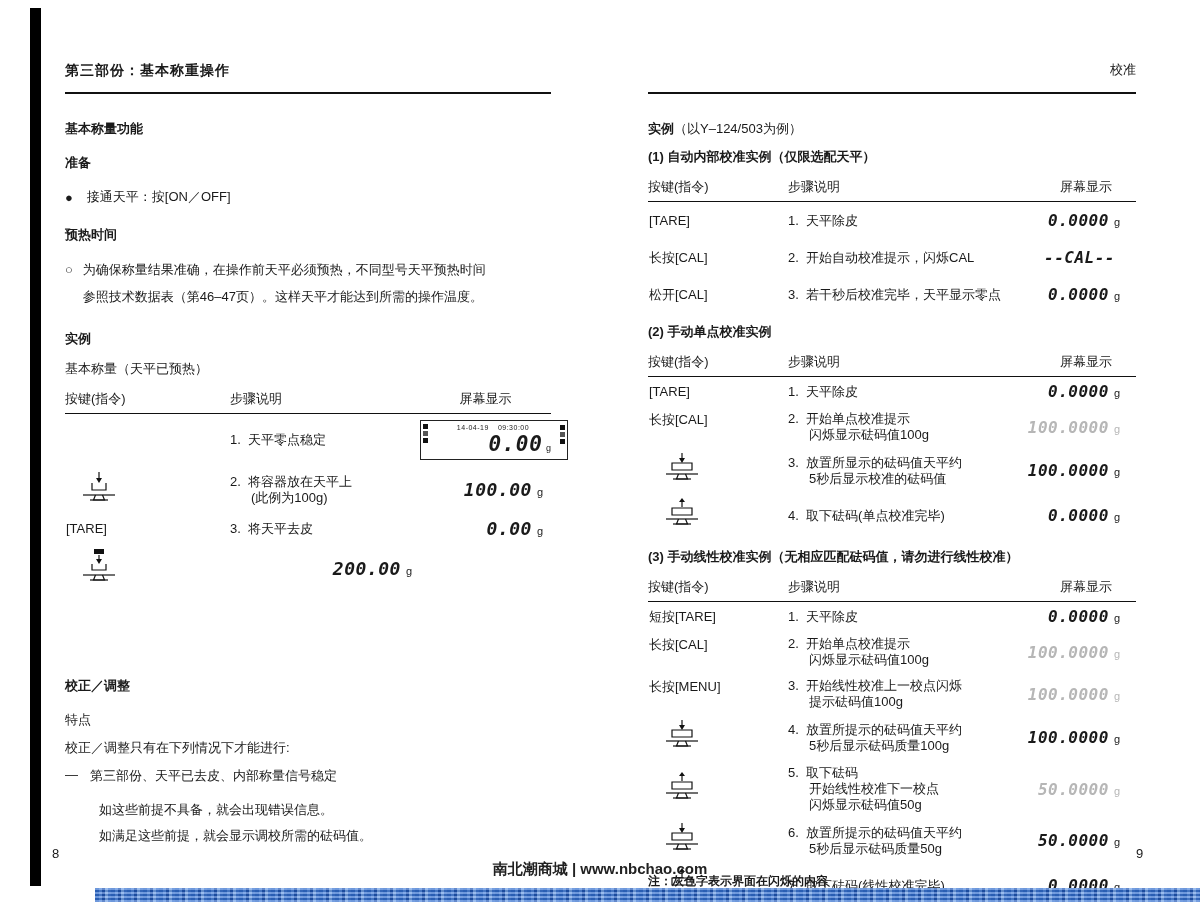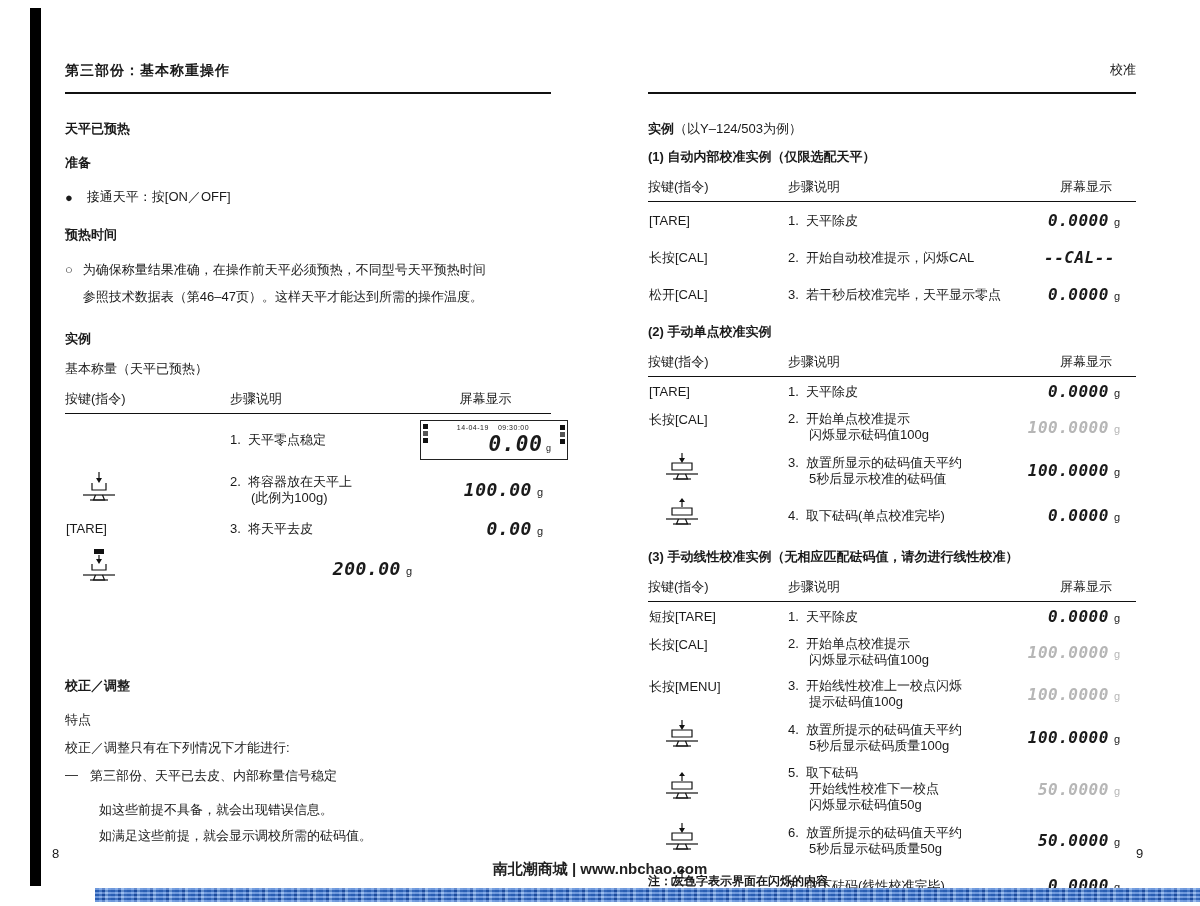--- a/index.html
+++ b/index.html
@@ -95,21 +95,21 @@
 </head>
 <body>
 
 <div class="spine"></div>
 
 <div class="col col-left">
   <div class="page-header">
     <span>第三部份：基本称重操作</span>
   </div>
 
-  <div class="lt-basic">天平已预热</div>
+  <div class="lt-basic">基本称量功能</div>
   <div class="lt-prep">准备</div>
 
   <div class="lt-bullet">
     <span>●</span>
     <span>接通天平：按[ON／OFF]</span>
   </div>
 
   <div class="lt-warm">预热时间</div>
   <div class="warm-para">
     <span style="line-height:27px;">○</span>

